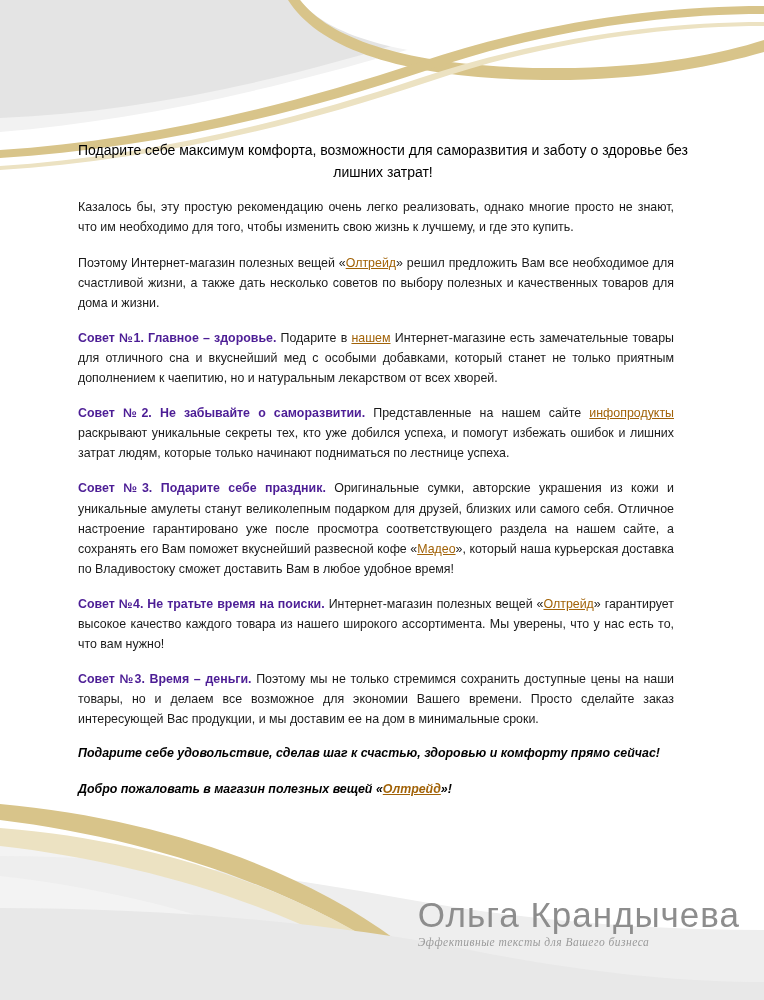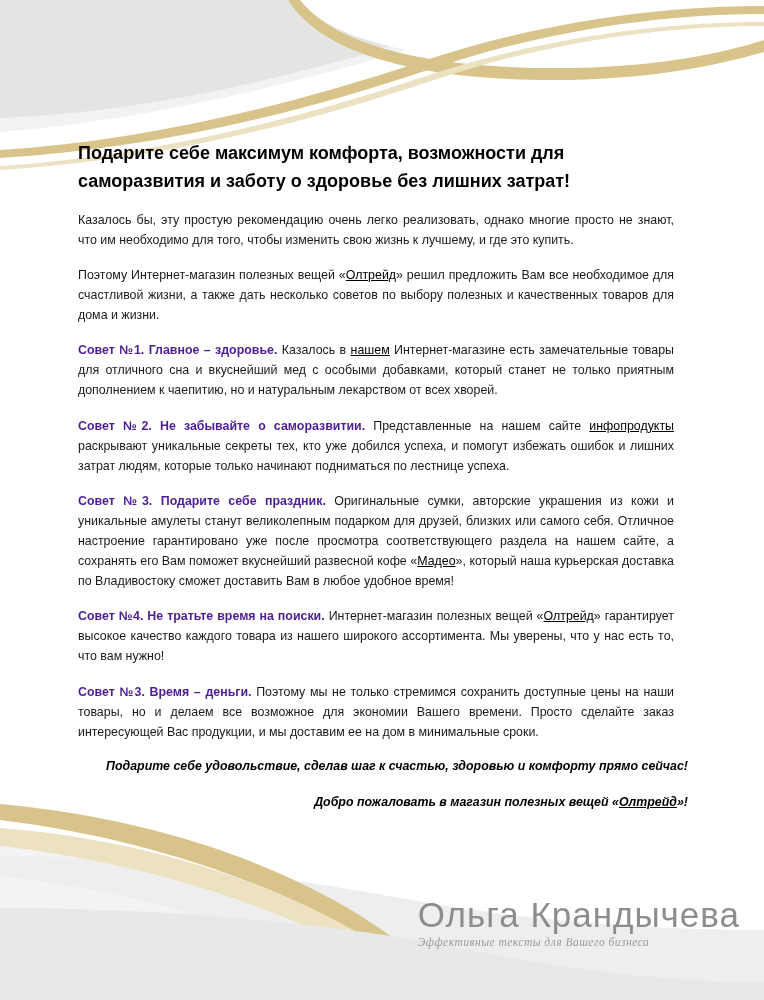--- a/index.html
+++ b/index.html
@@ -31,51 +31,51 @@
   .deco-bottom { bottom: 0; height: 220px; }
 
   .content {
     position: absolute;
     left: 78px;
     top: 140px;
     width: 610px;
   }
 
   .doc-title {
-    font-weight: bold;
-    font-size: 18px;
+    font-weight: normal;
+    font-size: 14px;
     line-height: 1.55;
-    text-align: left;
+    text-align: center;
     color: #000;
     margin: 0 0 14px 0;
   }
 
   p.para {
     font-size: 12.4px;
     line-height: 1.62;
     color: #1a1a1a;
     margin: 0 14px 15px 0;
     text-align: justify;
   }
   p.para:last-child { margin-bottom: 0; }
 
   .tip-head {
     font-weight: bold;
     color: #4c1d95;
   }
   .link {
-    color: #000000;
+    color: #a16207;
     text-decoration: underline;
   }
   .closing {
     font-weight: bold;
     font-style: italic;
     font-size: 12.4px;
     line-height: 1.6;
-    text-align: right;
+    text-align: left;
     color: #000;
     margin: 0 0 16px 0;
   }
   .closing.last { margin-bottom: 4px; }
 
   .signature {
     position: absolute;
     right: 24px;
     bottom: 52px;
     text-align: left;
@@ -121,21 +121,21 @@
   </svg>
 
   <div class="content">
 
     <div class="doc-title">Подарите себе максимум комфорта, возможности для саморазвития и заботу о здоровье без лишних затрат!</div>
 
     <p class="para"><span>Казалось бы, эту простую рекомендацию очень легко реализовать, однако многие просто не знают, что им необходимо для того, чтобы изменить свою жизнь к лучшему, и где это купить.</span></p>
 
     <p class="para"><span>Поэтому Интернет-магазин полезных вещей «</span><a class="link" href="#">Олтрейд</a><span>» решил предложить Вам все необходимое для счастливой жизни, а также дать несколько советов по выбору полезных и качественных товаров для дома и жизни.</span></p>
 
-    <p class="para"><span class="tip-head">Совет №1. Главное – здоровье.</span><span> Казалось в </span><a class="link" href="#">нашем</a><span> Интернет-магазине есть замечательные товары для отличного сна и вкуснейший мед с особыми добавками, который станет не только приятным дополнением к чаепитию, но и натуральным лекарством от всех хворей.</span></p>
+    <p class="para"><span class="tip-head">Совет №1. Главное – здоровье.</span><span> Подарите в </span><a class="link" href="#">нашем</a><span> Интернет-магазине есть замечательные товары для отличного сна и вкуснейший мед с особыми добавками, который станет не только приятным дополнением к чаепитию, но и натуральным лекарством от всех хворей.</span></p>
 
     <p class="para"><span class="tip-head">Совет №2. Не забывайте о саморазвитии.</span><span> Представленные на нашем сайте </span><a class="link" href="#">инфопродукты</a><span> раскрывают уникальные секреты тех, кто уже добился успеха, и помогут избежать ошибок и лишних затрат людям, которые только начинают подниматься по лестнице успеха.</span></p>
 
     <p class="para"><span class="tip-head">Совет №3. Подарите себе праздник.</span><span> Оригинальные сумки, авторские украшения из кожи и уникальные амулеты станут великолепным подарком для друзей, близких или самого себя. Отличное настроение гарантировано уже после просмотра соответствующего раздела на нашем сайте, а сохранять его Вам поможет вкуснейший развесной кофе «</span><a class="link" href="#">Мадео</a><span>», который наша курьерская доставка по Владивостоку сможет доставить Вам в любое удобное время!</span></p>
 
     <p class="para"><span class="tip-head">Совет №4. Не тратьте время на поиски.</span><span> Интернет-магазин полезных вещей «</span><a class="link" href="#">Олтрейд</a><span>» гарантирует высокое качество каждого товара из нашего широкого ассортимента. Мы уверены, что у нас есть то, что вам нужно!</span></p>
 
     <p class="para"><span class="tip-head">Совет №3. Время – деньги.</span><span> Поэтому мы не только стремимся сохранить доступные цены на наши товары, но и делаем все возможное для экономии Вашего времени. Просто сделайте заказ интересующей Вас продукции, и мы доставим ее на дом в минимальные сроки.</span></p>
 
     <div class="closing">Подарите себе удовольствие, сделав шаг к счастью, здоровью и комфорту прямо сейчас!</div>

